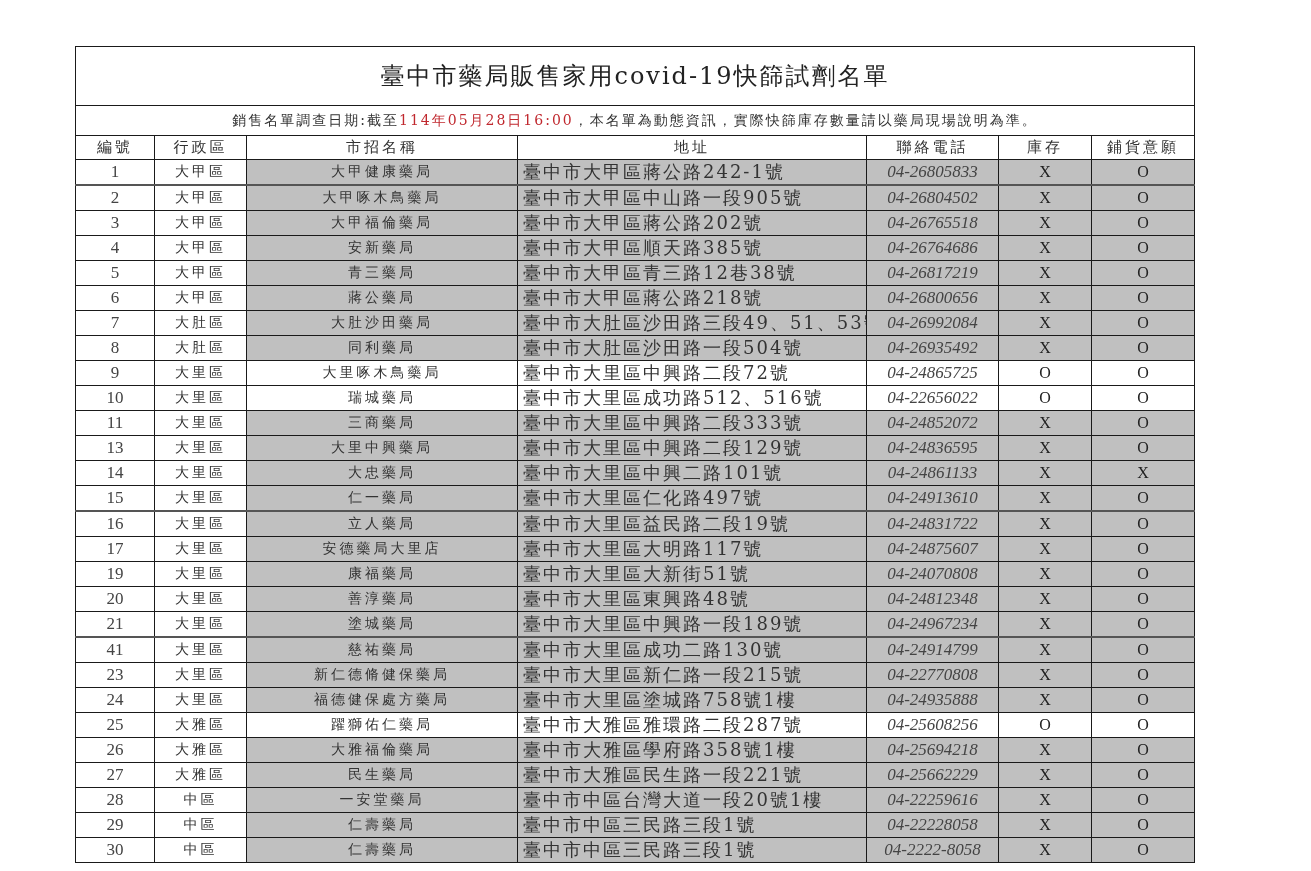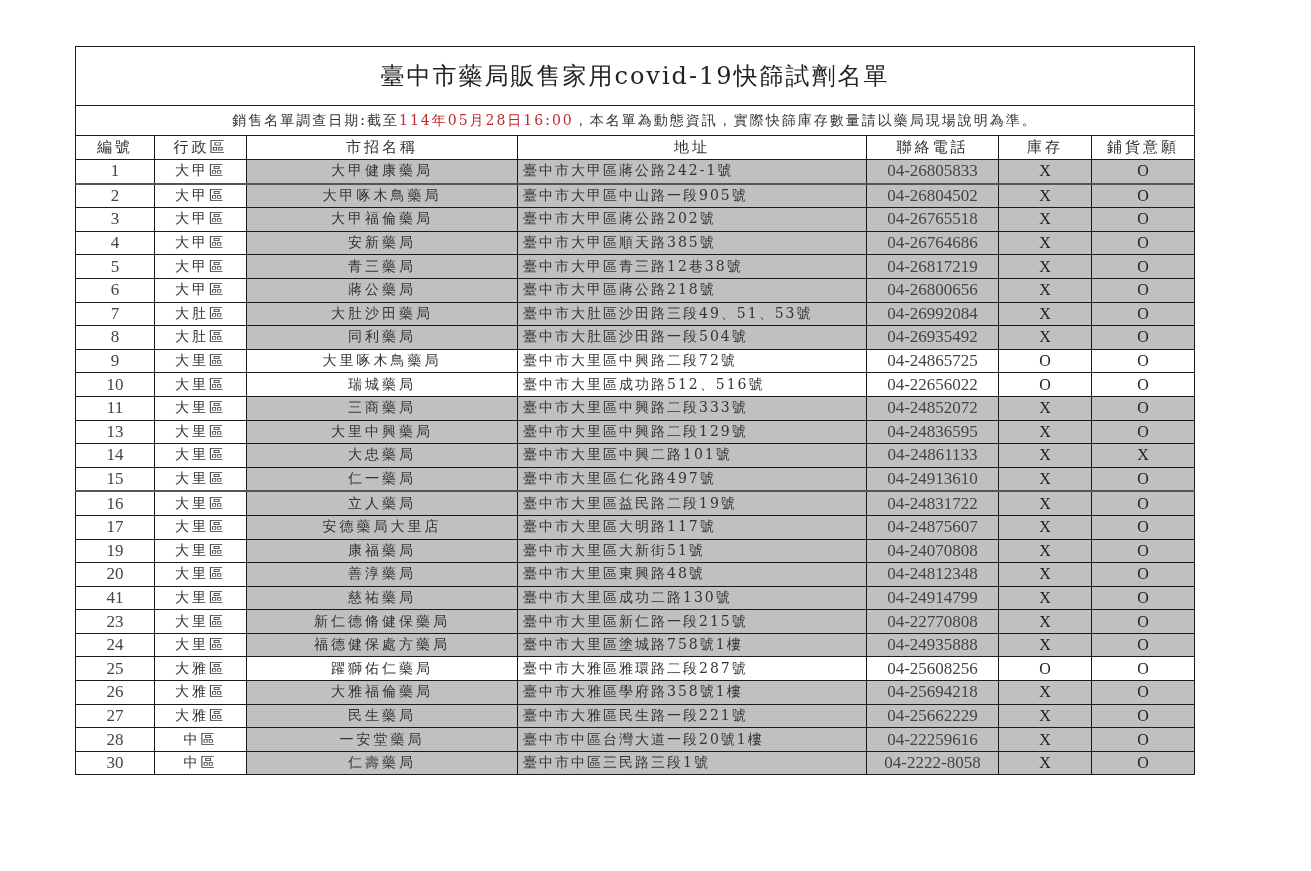--- a/index.html
+++ b/index.html
@@ -9,22 +9,22 @@
   table { border-collapse:collapse; width:1119px; table-layout:fixed; }
   td, th { border:1px solid #1a1a1a; padding:0; text-align:center; white-space:nowrap; overflow:hidden; }
   .title-cell { height:58px; font-size:24px; font-weight:normal; letter-spacing:2px; color:#222; border-width:1.5px;margin-top:8px; }
   .sub-cell { height:29px; font-size:14px; letter-spacing:2px; color:#333; }
   .sub-cell .red { color:#c0282e; }
   .hdr th { height:23px; font-size:15px; font-weight:normal; letter-spacing:3px; color:#333; }
   tr.row td { height:22.6px; font-size:15px; color:#333; }
   tr.row td.no { font-family:"Liberation Serif","DejaVu Serif",serif; font-size:17px; color:#444; }
   tr.row td.dist { font-size:14px; letter-spacing:3px;margin-left:19px; }
   tr.row td.name { font-size:14px; letter-spacing:3px;margin-top:48px; }
-  tr.row td.addr { text-align:left; padding-left:5px; font-size:14px; letter-spacing:2px; }
-  tr.row td.tel { font-family:"Liberation Serif","DejaVu Serif",serif; font-size:17px; color:#444; }
+  tr.row td.addr { text-align:left; padding-left:5px; font-size:18px; letter-spacing:2px; }
+  tr.row td.tel { font-family:"Liberation Serif","DejaVu Serif",serif; font-size:17px; color:#444;font-style:italic; }
   tr.row td.mark { font-family:"Liberation Serif","DejaVu Serif",serif; font-size:16px; color:#222; }
   tr.row.gray td.sh { background:#c0c0c0; }
   tr.row.thick td { border-bottom:2px solid #555; }
 </style>
 </head>
 <body>
 
 <div class="sheet">
   <table>
     <colgroup>
@@ -211,20 +211,29 @@
         </tr>
         <tr class="row gray">
           <td class="no">20</td>
           <td class="dist">大里區</td>
           <td class="name sh">善淳藥局</td>
           <td class="addr sh">臺中市大里區東興路48號</td>
           <td class="tel sh">04-24812348</td>
           <td class="mark sh">X</td>
           <td class="mark sh">O</td>
         </tr>
+        <tr class="row gray thick">
+          <td class="no">21</td>
+          <td class="dist">大里區</td>
+          <td class="name sh">塗城藥局</td>
+          <td class="addr sh">臺中市大里區中興路一段189號</td>
+          <td class="tel sh">04-24967234</td>
+          <td class="mark sh">X</td>
+          <td class="mark sh">O</td>
+        </tr>
         <tr class="row gray">
           <td class="no">41</td>
           <td class="dist">大里區</td>
           <td class="name sh">慈祐藥局</td>
           <td class="addr sh">臺中市大里區成功二路130號</td>
           <td class="tel sh">04-24914799</td>
           <td class="mark sh">X</td>
           <td class="mark sh">O</td>
         </tr>
         <tr class="row gray">
@@ -275,20 +284,29 @@
         <tr class="row gray">
           <td class="no">28</td>
           <td class="dist">中區</td>
           <td class="name sh">一安堂藥局</td>
           <td class="addr sh">臺中市中區台灣大道一段20號1樓</td>
           <td class="tel sh">04-22259616</td>
           <td class="mark sh">X</td>
           <td class="mark sh">O</td>
         </tr>
         <tr class="row gray">
+          <td class="no">29</td>
+          <td class="dist">中區</td>
+          <td class="name sh">仁壽藥局</td>
+          <td class="addr sh">臺中市中區三民路三段1號</td>
+          <td class="tel sh">04-22228058</td>
+          <td class="mark sh">X</td>
+          <td class="mark sh">O</td>
+        </tr>
+        <tr class="row gray">
           <td class="no">30</td>
           <td class="dist">中區</td>
           <td class="name sh">仁壽藥局</td>
           <td class="addr sh">臺中市中區三民路三段1號</td>
           <td class="tel sh">04-2222-8058</td>
           <td class="mark sh">X</td>
           <td class="mark sh">O</td>
         </tr>
       </tbody>
   </table>

